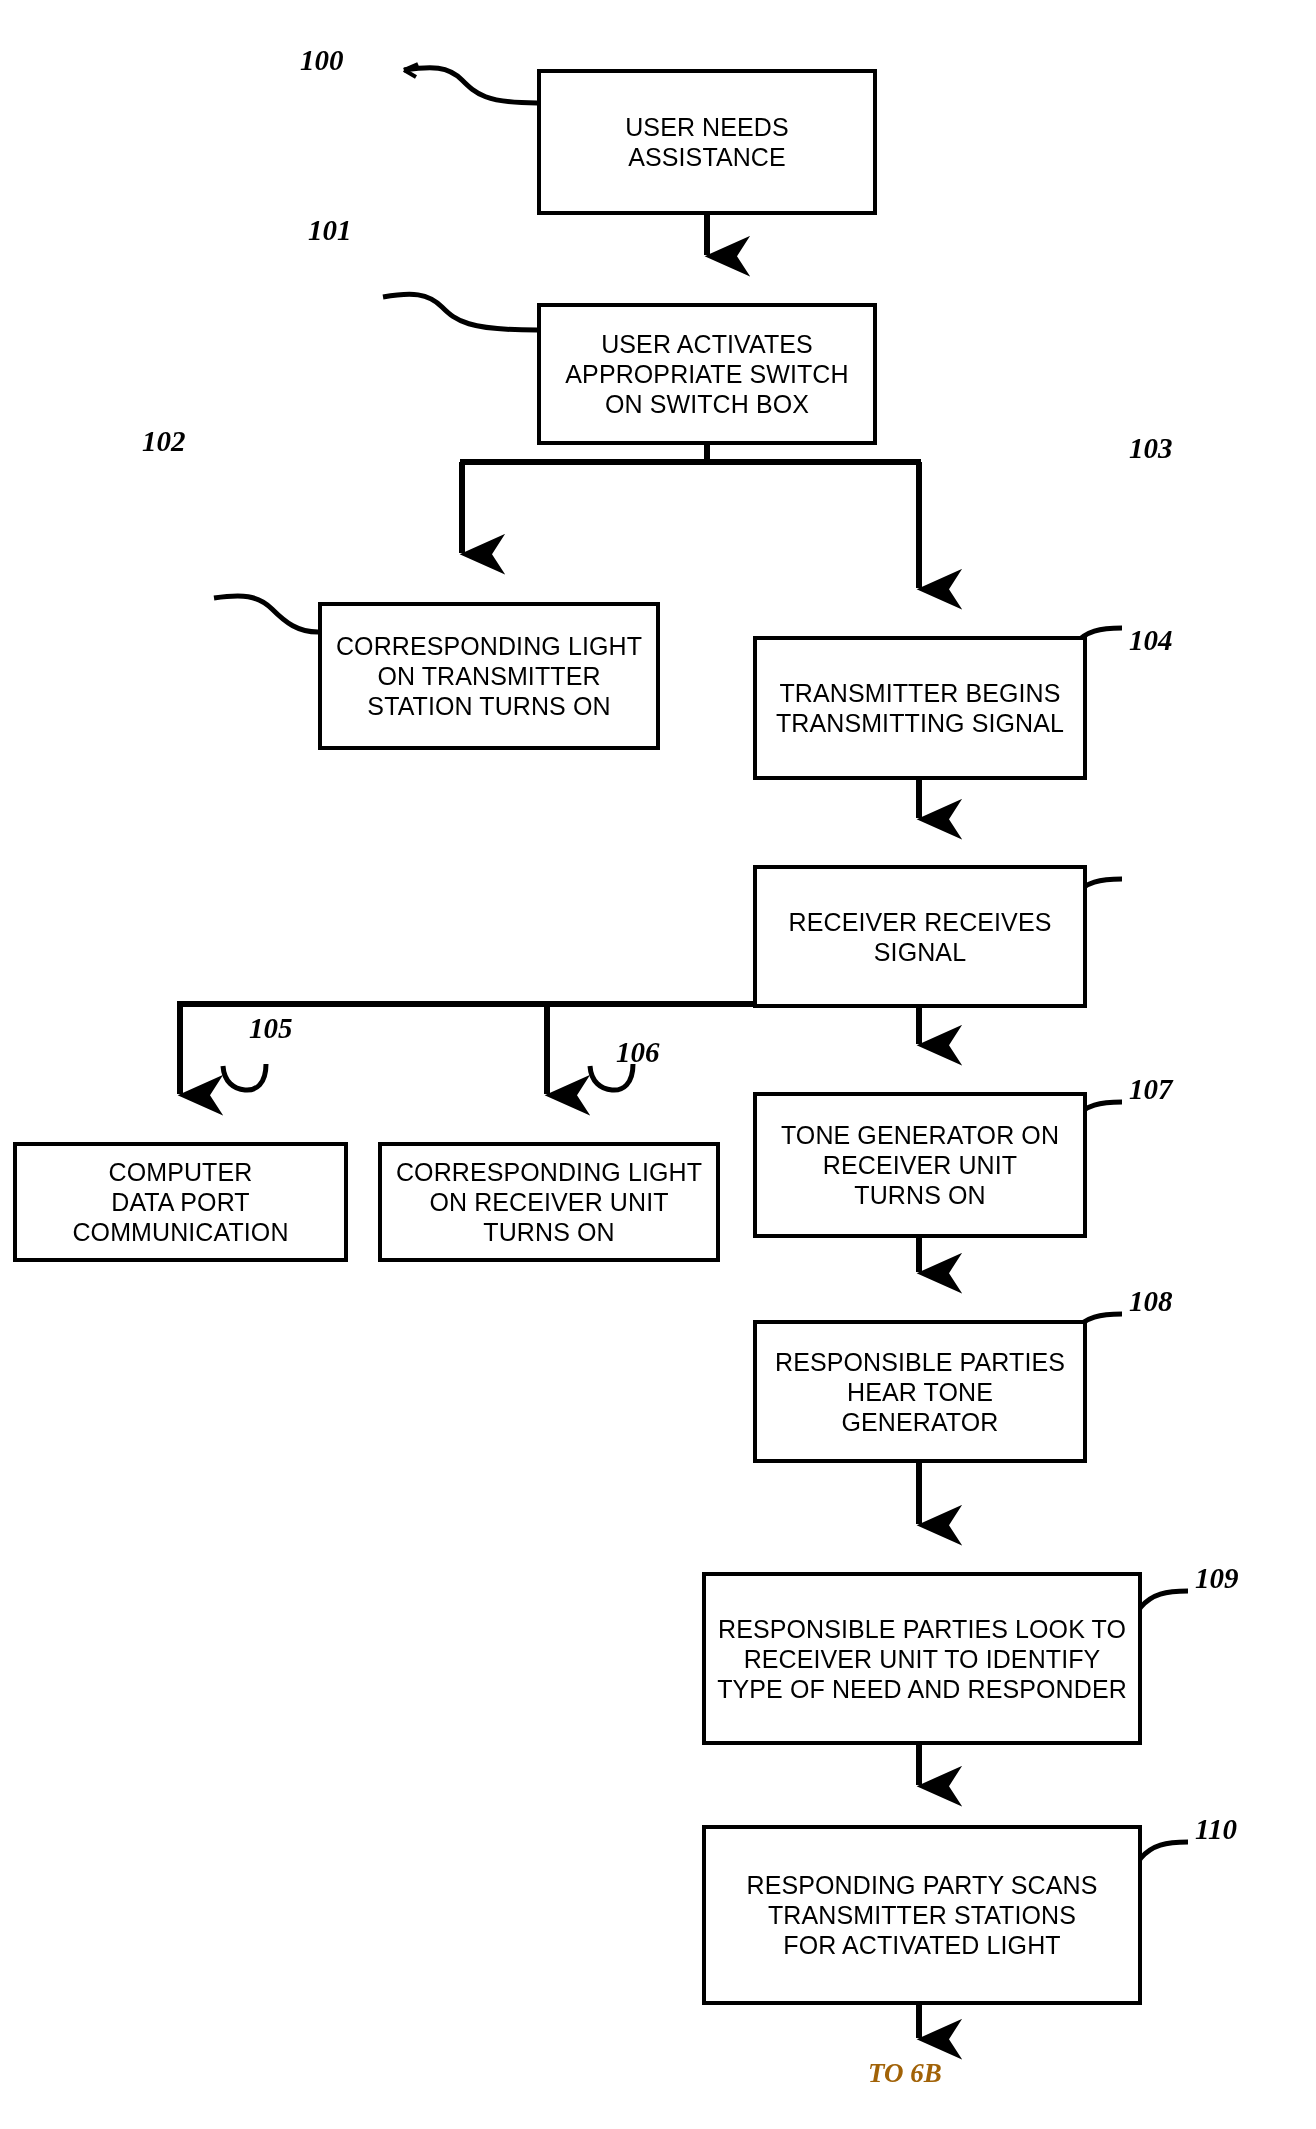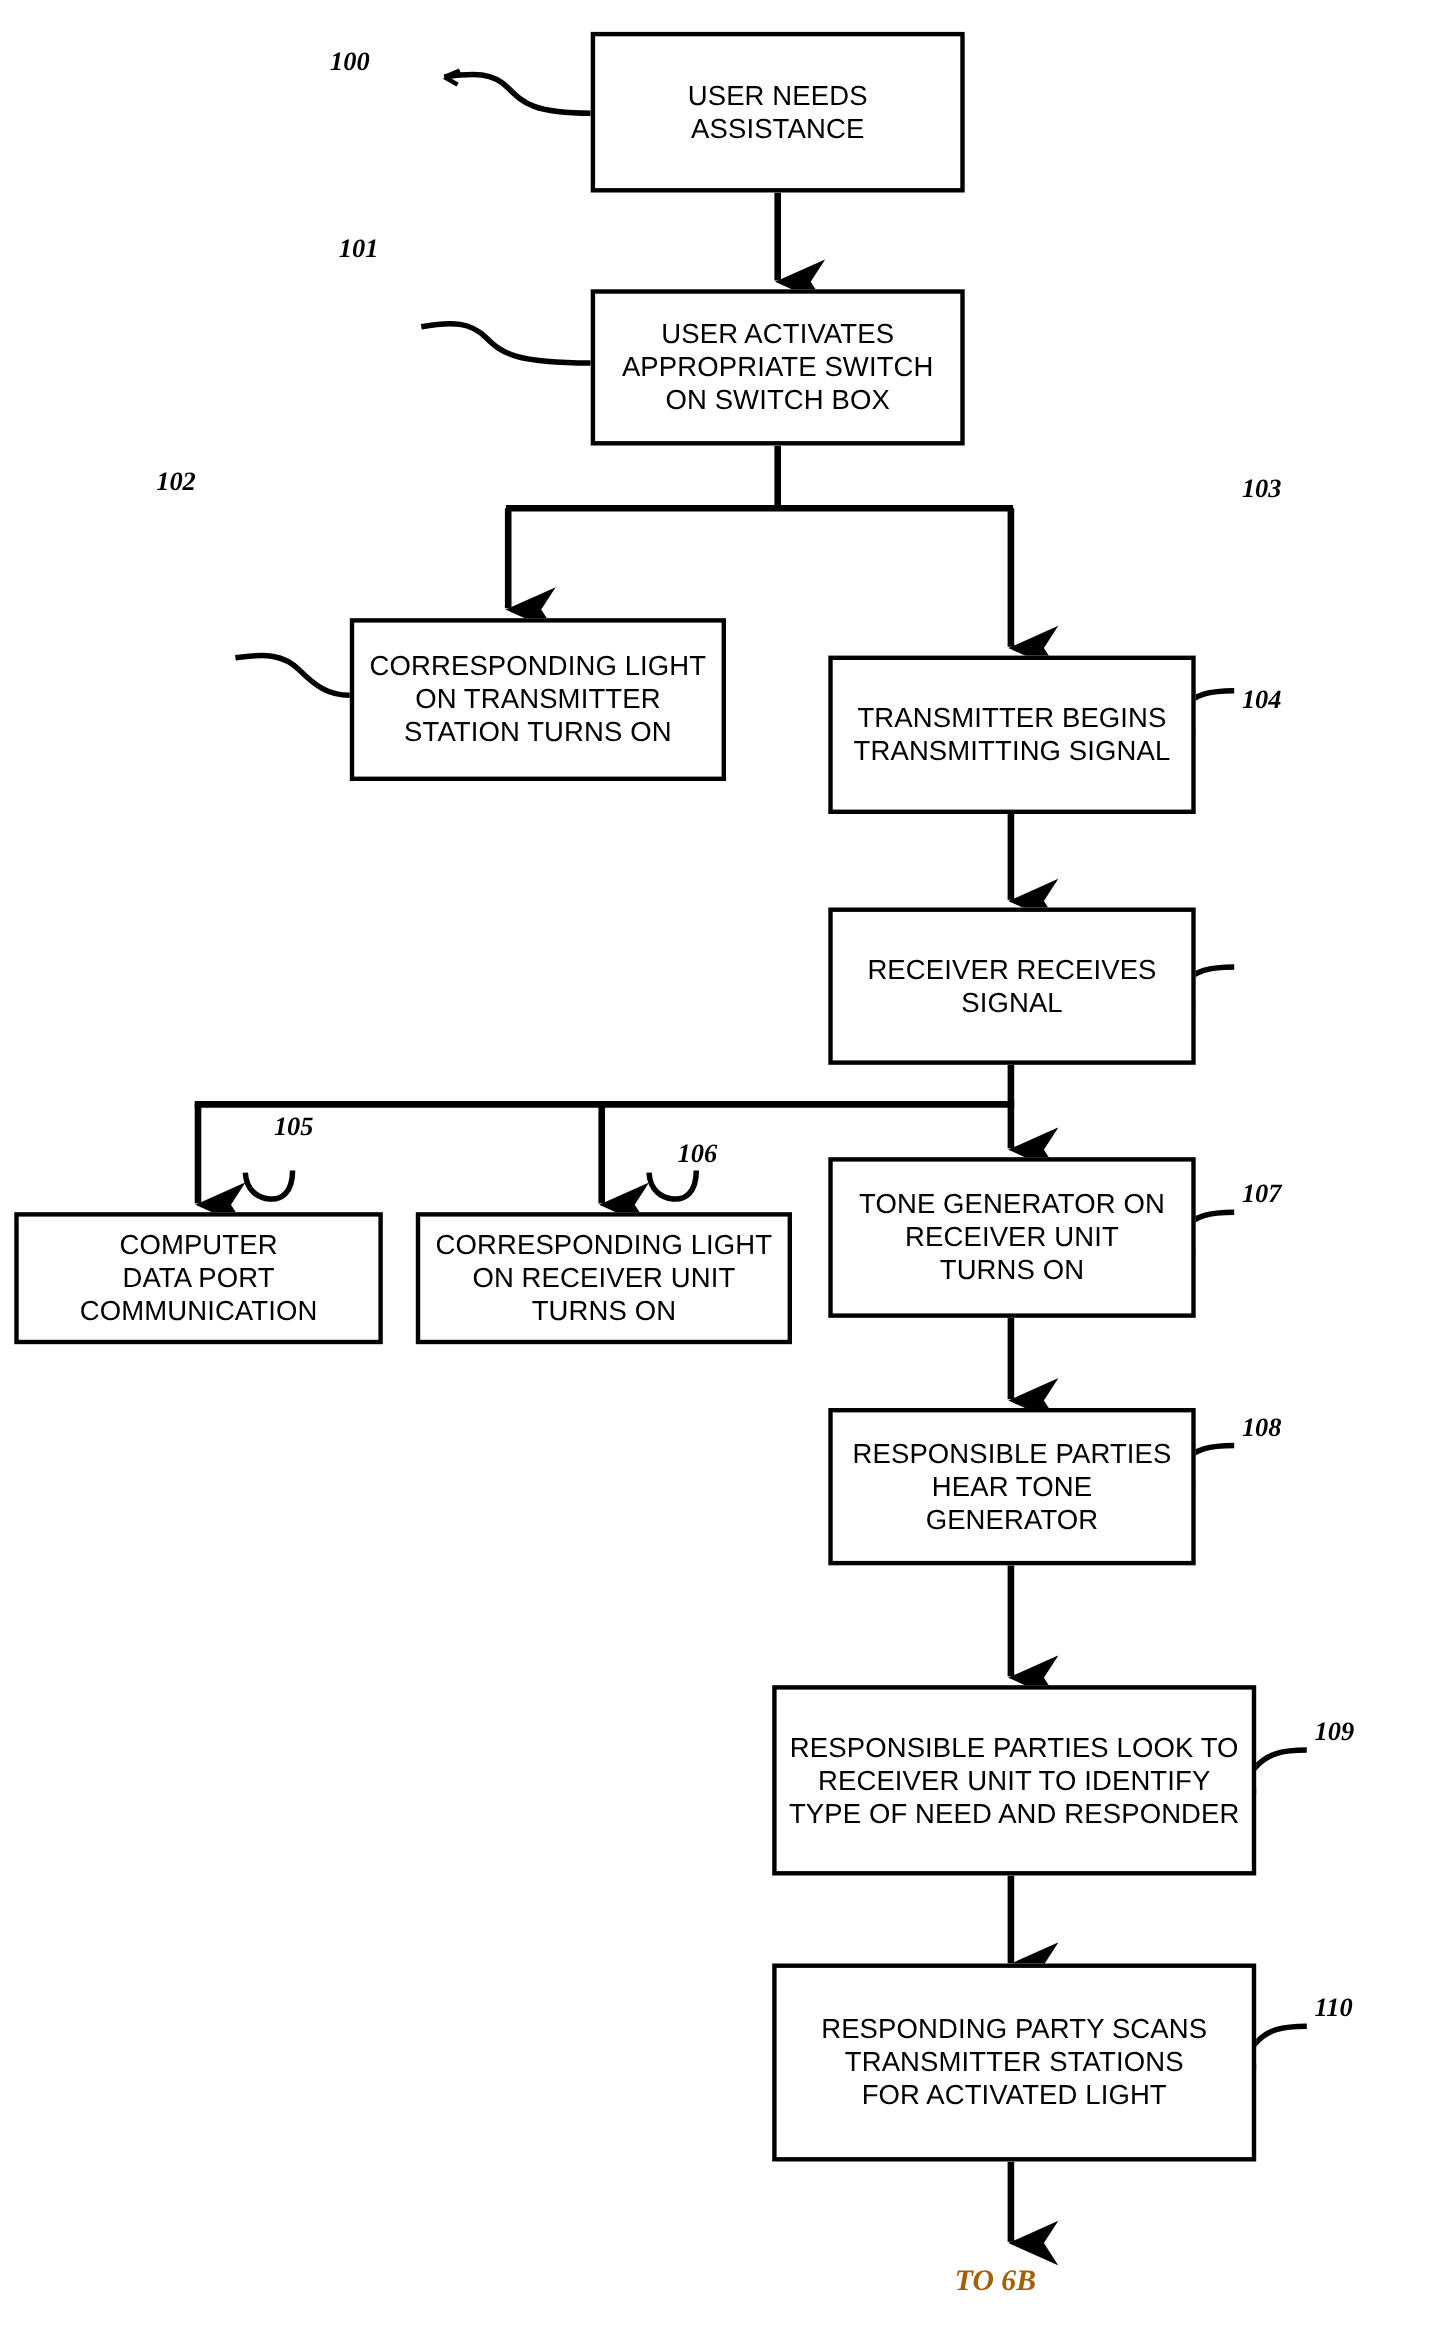--- a/index.html
+++ b/index.html
@@ -32,28 +32,29 @@
     flex-direction: column;
     align-items: center;
     justify-content: center;
     text-align: center;
     color: #000000;
     font-family: "Liberation Sans", sans-serif;
     font-size: 25px;
     line-height: 1.20;
     letter-spacing: 0.1px;
     padding: 2px 6px;
+    margin-top: 40px;
   }
   .node .ln { display: block; white-space: nowrap; }
   .reflabel {
     position: absolute;
     font-family: "Liberation Serif", serif;
     font-style: italic;
     font-weight: bold;
-    font-size: 24px;
+    font-size: 29px;
     color: #000000;
     white-space: nowrap;
   }
   .endlabel {
     position: absolute;
     font-family: "Liberation Serif", serif;
     font-style: italic;
     font-weight: bold;
     font-size: 27px;
     color: #a16207;

